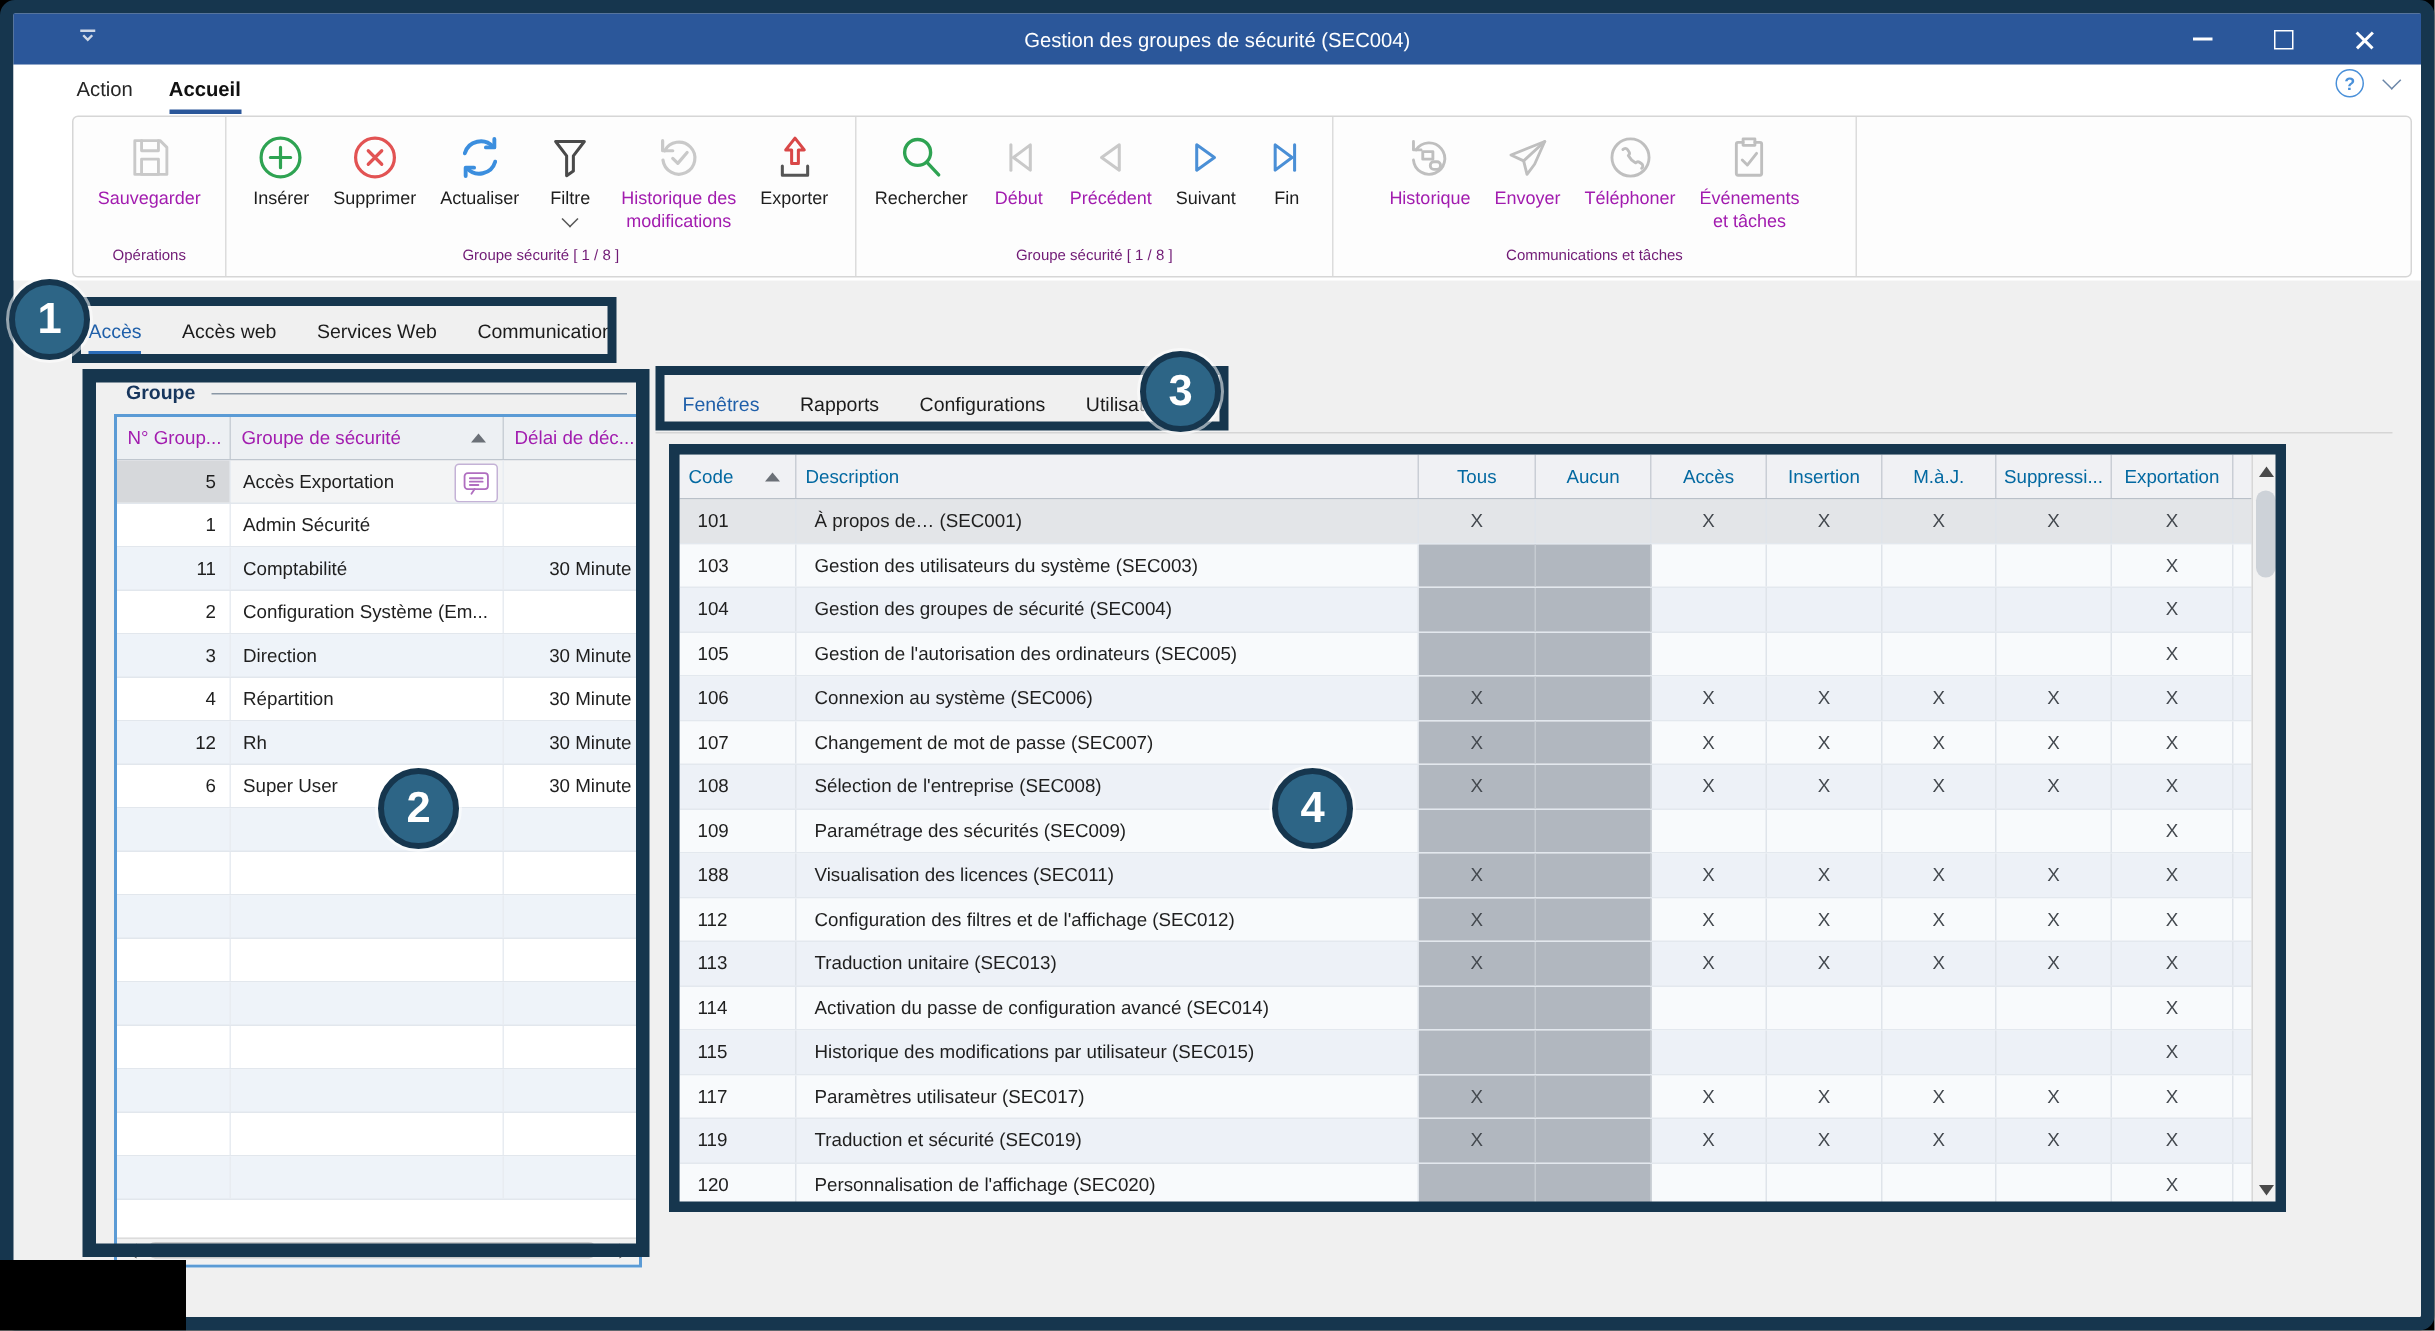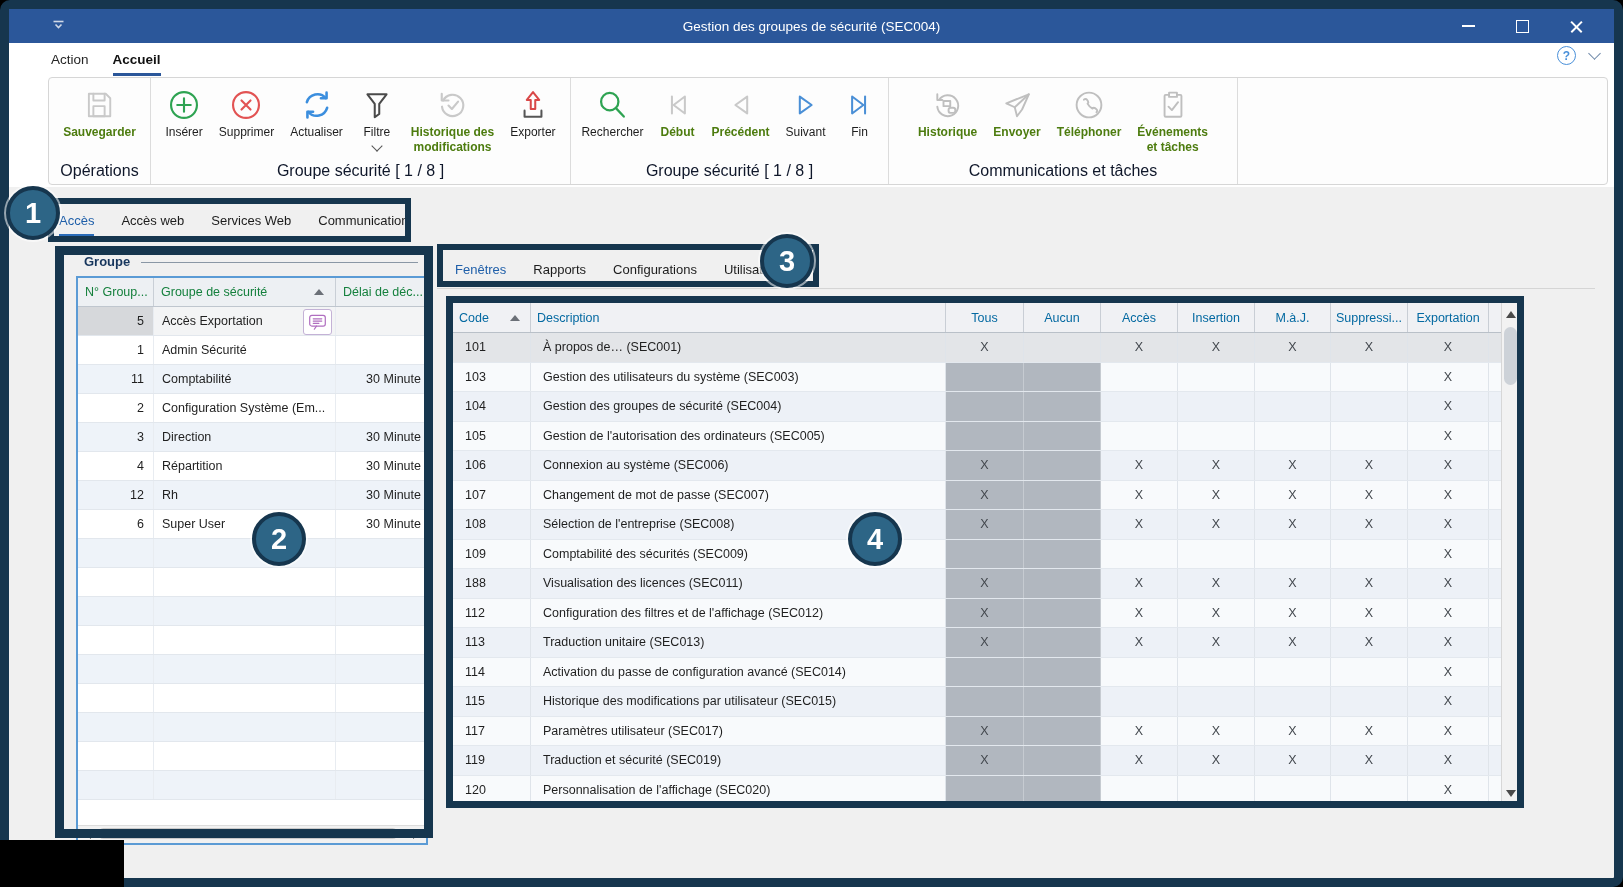--- a/index.html
+++ b/index.html
@@ -33,36 +33,36 @@
     display:flex;align-items:center;justify-content:center;font-size:12px;font-weight:bold;cursor:pointer;}
   .chev-dn{width:8px;height:8px;border-right:1.8px solid #6c87a8;border-bottom:1.8px solid #6c87a8;transform:rotate(45deg);margin-top:-4px;cursor:pointer;}
   
   .ribbon{left:48px;top:77px;width:1560px;height:108px;background:#fdfdfd;border:1px solid #d6d6d6;border-radius:4px;display:flex;z-index:2;box-sizing:border-box;}
   .rib-group{display:flex;flex-direction:column;border-right:1px solid #dcdcdc;box-sizing:border-box;}
   .rib-group:last-child{border-right:none;flex:1;}
   .rib-row{flex:1;display:flex;justify-content:center;align-items:flex-start;padding-top:9px;}
   .rib-btn{display:flex;flex-direction:column;align-items:center;padding:0 8px;cursor:pointer;}
   .rib-ic svg{width:36px;height:36px;display:block;}
   .rib-lb{font-size:12px;color:#1e1e1e;text-align:center;white-space:pre-line;line-height:1.25;margin-top:2px;}
-  .rib-btn.disabled .rib-lb{color:#4d7c0f;font-weight:bold;}
+  .rib-btn.disabled .rib-lb{color:#a21caf;}
   .rib-chev{width:7px;height:7px;border-right:1.6px solid #555;border-bottom:1.6px solid #555;transform:rotate(45deg);margin-top:2px;}
-  .rib-glabel{height:24px;line-height:22px;text-align:center;font-size:16px;color:#0f172a;}
+  .rib-glabel{height:24px;line-height:22px;text-align:center;font-size:10px;color:#701a75;}
   
   .vtabs{display:flex;gap:27px;align-items:flex-end;z-index:3;}
   .vtab{font-size:13px;color:#1c1c1c;padding-bottom:6px;border-bottom:3px solid transparent;cursor:pointer;white-space:nowrap;}
   .vtab.active{color:#1f5fa9;border-bottom-color:#2b6cb8;}
   #access-tabs{left:59px;top:205px;height:32px;}
   #detail-tabs{left:455px;top:252px;height:34px;}
   .tabline{left:437px;top:288px;width:1158px;height:1px;background:#d5d5d5;z-index:2;}
   
   .gb-label{left:84px;top:254px;font-size:13px;font-weight:bold;color:#17365d;z-index:3;}
   .gb-line{left:141px;top:262px;width:277px;height:1px;background:#8a97a5;z-index:3;}
   .ltable{left:76px;top:276px;width:352px;height:569px;background:#fff;border:2px solid #5b9bd5;box-sizing:border-box;overflow:hidden;z-index:2;}
   .lheader,.lrow{display:grid;grid-template-columns:76px 182px 1fr;height:29px;box-sizing:border-box;}
-  .lheader{background:#edf0f3;border-bottom:1px solid #bfc6ce;font-size:12.5px;color:#15803d;}
+  .lheader{background:#edf0f3;border-bottom:1px solid #bfc6ce;font-size:12.5px;color:#a21caf;}
   .lh{display:flex;align-items:center;padding:0 7px;border-right:1px solid #c9cfd6;overflow:hidden;white-space:nowrap;}
   .lh:last-child{border-right:none;}
   .lrow{border-bottom:1px solid #e2e7ed;font-size:12.5px;color:#1f1f1f;background:#fff;cursor:default;}
   .lrow.stripe{background:#eef3f9;}
   .lrow.sel{background:#f3f4f5;}
   .lc{display:flex;align-items:center;border-right:1px solid #e8ecf1;overflow:hidden;white-space:nowrap;box-sizing:border-box;}
   .lc:last-child{border-right:none;}
   .lc-num{justify-content:flex-end;padding-right:9px;}
   .lrow.sel .lc-num{background:#d6d8db;}
   .lc-name{padding-left:8px;position:relative;}
@@ -547,21 +547,21 @@
         <span class="mc mark graycell"></span>
         <span class="mc mark">X</span>
         <span class="mc mark">X</span>
         <span class="mc mark">X</span>
         <span class="mc mark">X</span>
         <span class="mc mark">X</span>
         <span class="mc fill"></span>
       </div>
       <div class="mrow">
         <span class="mc code">109</span>
-        <span class="mc desc">Comptabilité des sécurités (SEC009)</span>
+        <span class="mc desc">Paramétrage des sécurités (SEC009)</span>
         <span class="mc mark graycell"></span>
         <span class="mc mark graycell"></span>
         <span class="mc mark"></span>
         <span class="mc mark"></span>
         <span class="mc mark"></span>
         <span class="mc mark"></span>
         <span class="mc mark">X</span>
         <span class="mc fill"></span>
       </div>
       <div class="mrow stripe">

